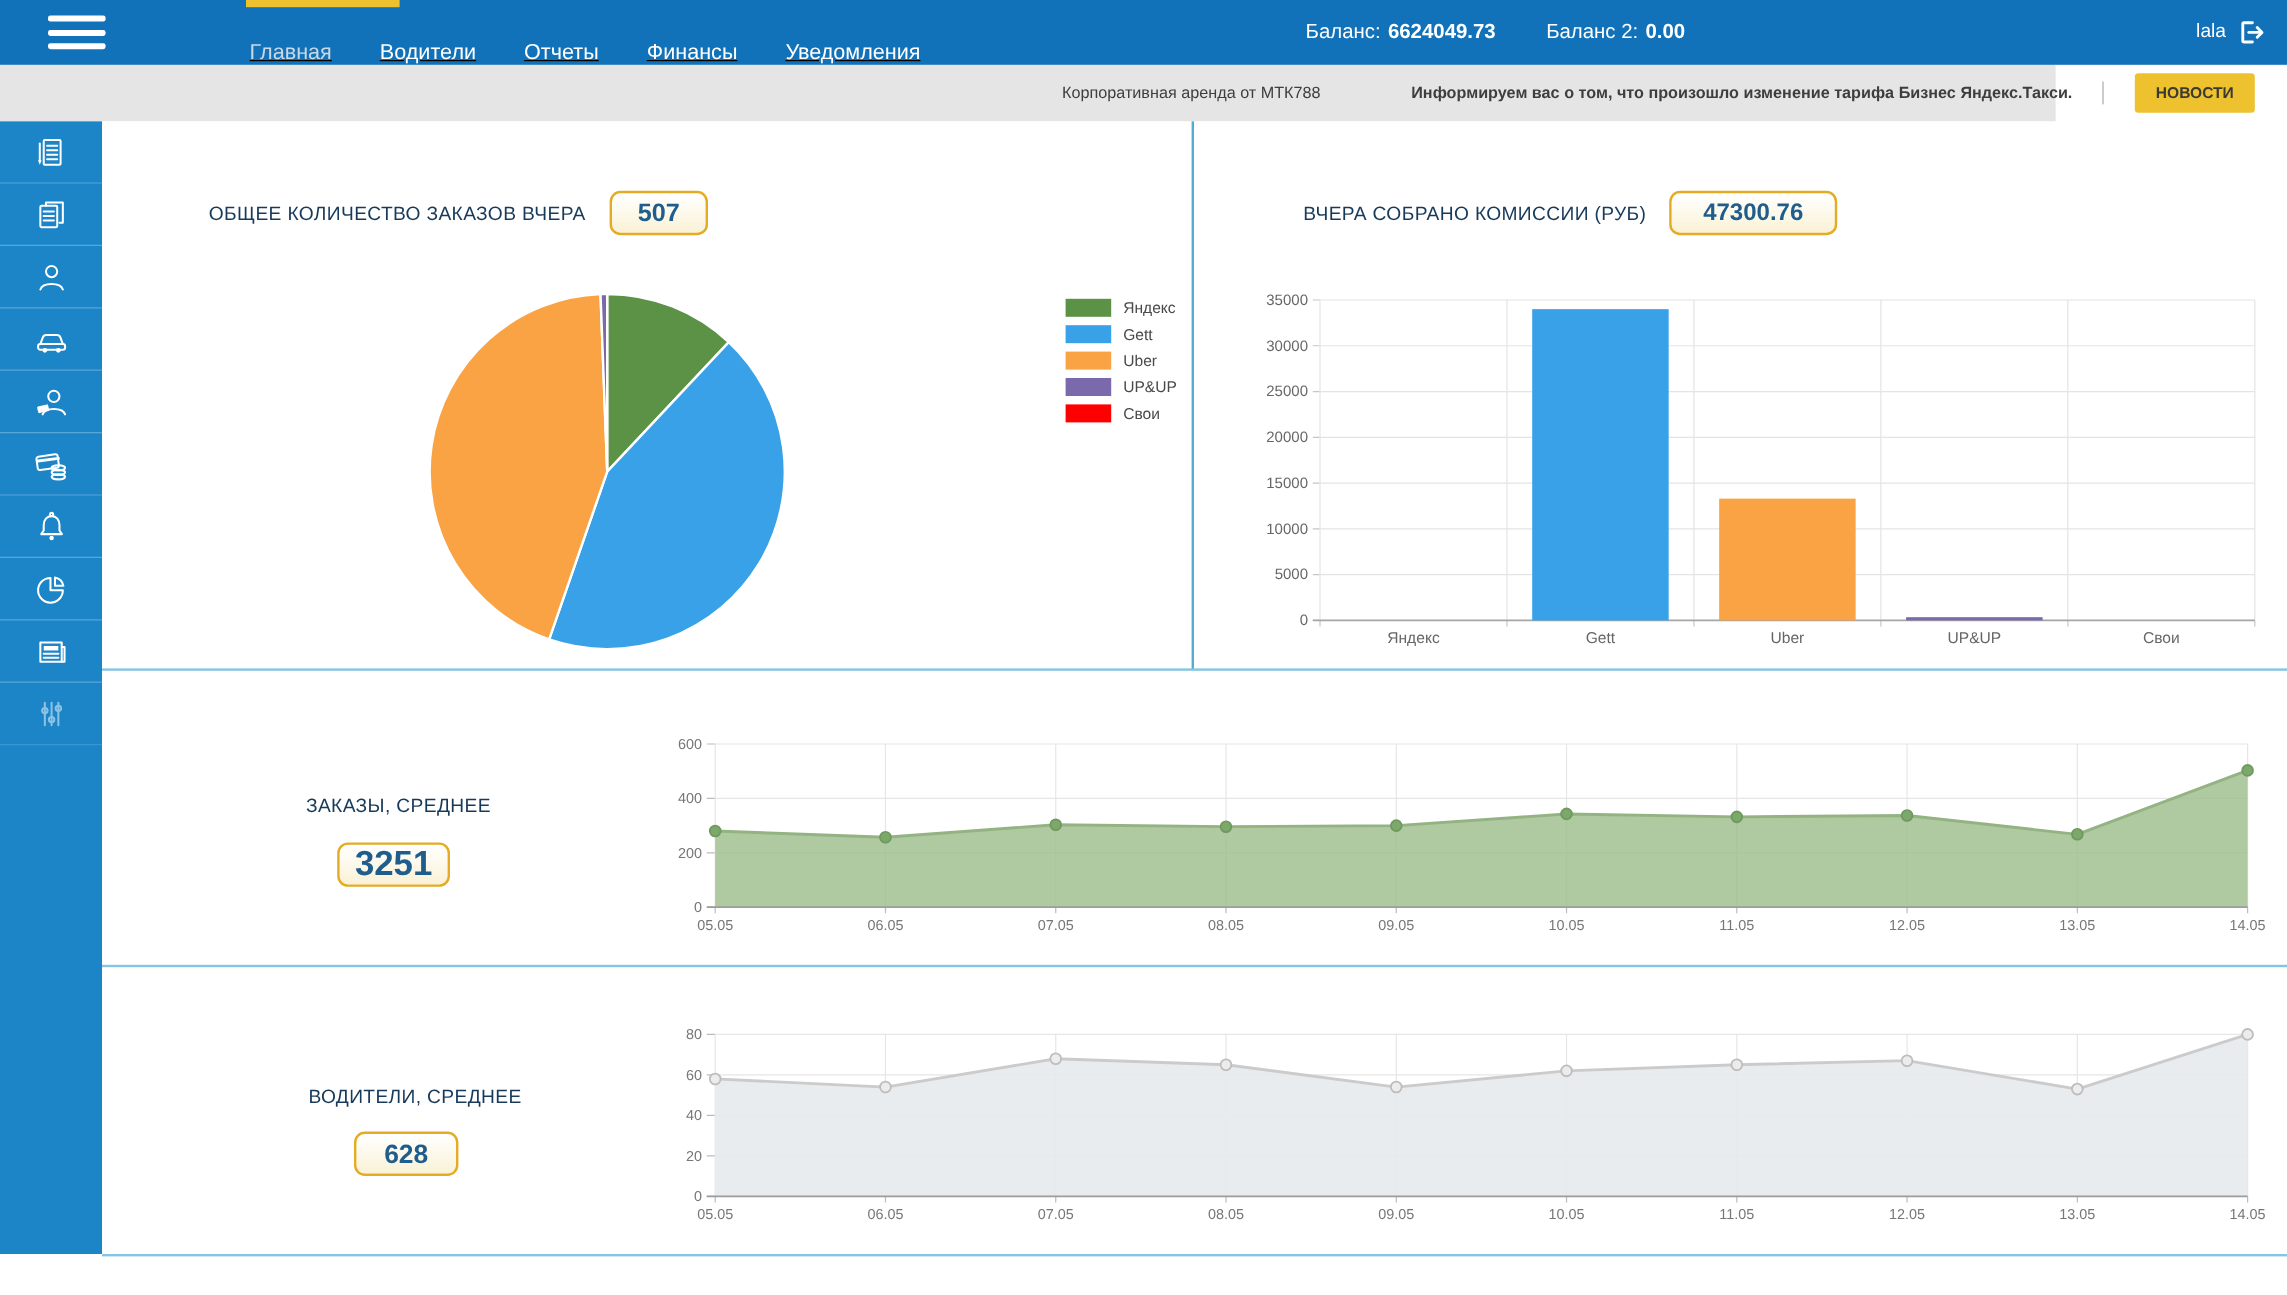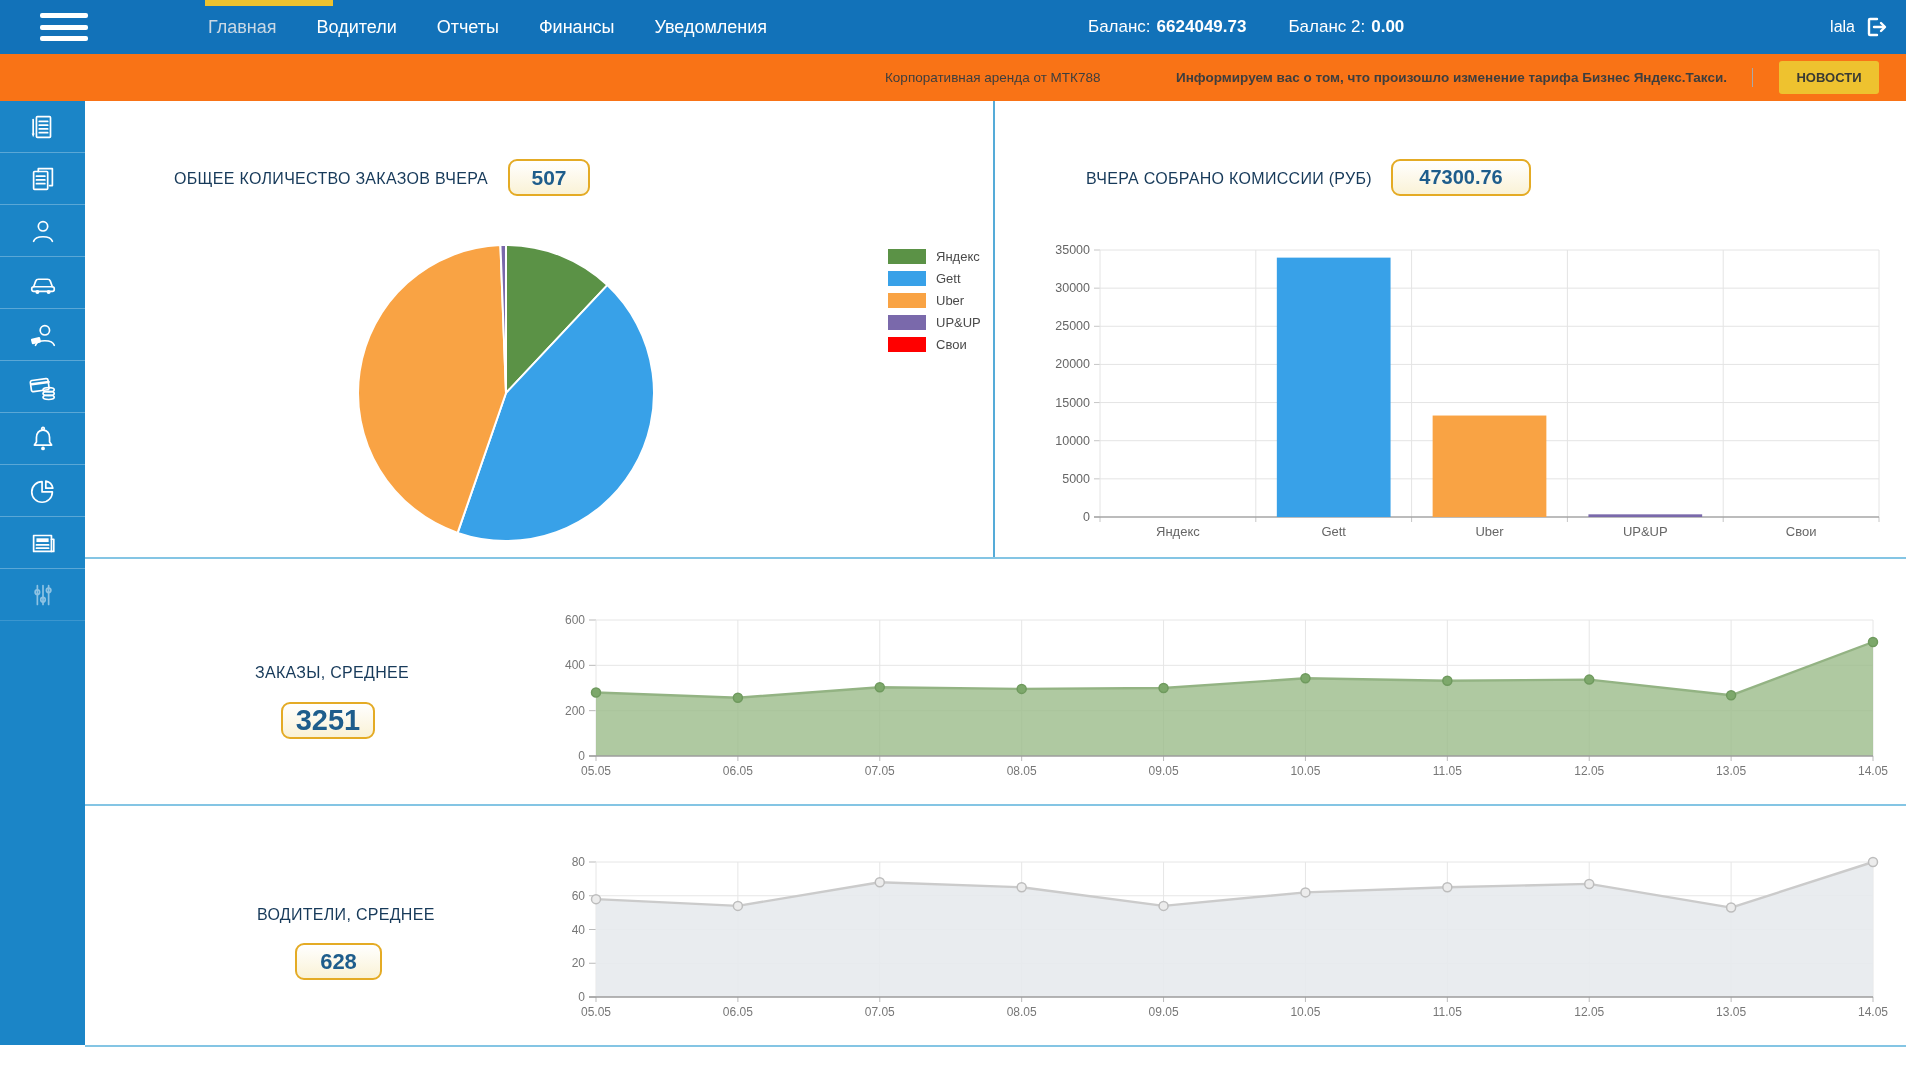--- a/index.html
+++ b/index.html
@@ -6,29 +6,29 @@
   body{
     width:1906px;height:1079px;position:relative;overflow:hidden;
     background:#ffffff;font-family:"Liberation Sans",sans-serif;
     -webkit-font-smoothing:antialiased;
   }
   
   .topnav{position:absolute;left:0;top:0;width:1906px;height:54px;background:#1272b9;z-index:6;}
   .active-indicator{position:absolute;left:205px;top:0;width:128px;height:6px;background:#eec22f;}
   .menu-btn{position:absolute;left:40px;top:13px;width:48px;height:28px;display:flex;flex-direction:column;justify-content:space-between;cursor:pointer;}
   .menu-btn span{display:block;width:48px;height:5px;background:#fff;border-radius:2px;}
-  .nav-items{position:absolute;left:188px;top:0;height:54px;display:flex;}
+  .nav-items{position:absolute;left:188px;top:16px;height:54px;display:flex;text-decoration:underline;}
   .nav-item{line-height:54px;padding:0 20px;font-size:18px;color:#ffffff;cursor:pointer;white-space:nowrap;}
   .nav-item.active{color:#c9d8e4;}
   .balances{position:absolute;left:1088px;top:0;height:54px;display:flex;gap:42px;align-items:center;color:#fff;font-size:17px;white-space:nowrap;}
   .balances b{margin-left:6px;}
   .userbox{position:absolute;right:18px;top:0;height:54px;display:flex;gap:9px;align-items:center;color:#fff;font-size:16px;}
   .userbox svg{display:block;}
   
-  .noticebar{position:absolute;left:0;top:54px;width:1906px;height:47px;background:#f97316;z-index:5;}
+  .noticebar{position:absolute;left:0;top:54px;width:1713px;height:47px;background:#e5e5e5;z-index:5;}
   .notice-msg{position:absolute;top:0;line-height:47px;font-size:13.5px;color:#3e3e3e;white-space:nowrap;}
   .notice-msg.m1{left:885px;}
   .notice-msg.m2{left:1176px;font-weight:bold;}
   .notice-sep{position:absolute;left:1752px;top:14px;width:1px;height:19px;background:#a9a9a9;}
   .news-btn{position:absolute;left:1779px;top:7px;width:100px;height:33px;background:#eec22f;border:none;border-radius:3px;
     font-size:13px;font-weight:bold;color:#3a3a33;font-family:"Liberation Sans",sans-serif;cursor:pointer;}
   
   .sidebar{position:absolute;left:0;top:101px;width:85px;height:944px;background:#1b85c7;z-index:4;}
   .side-item{width:85px;height:51px;display:flex;align-items:center;justify-content:center;border-bottom:1px solid rgba(255,255,255,0.28);cursor:pointer;}
   .side-item svg{display:block;}

